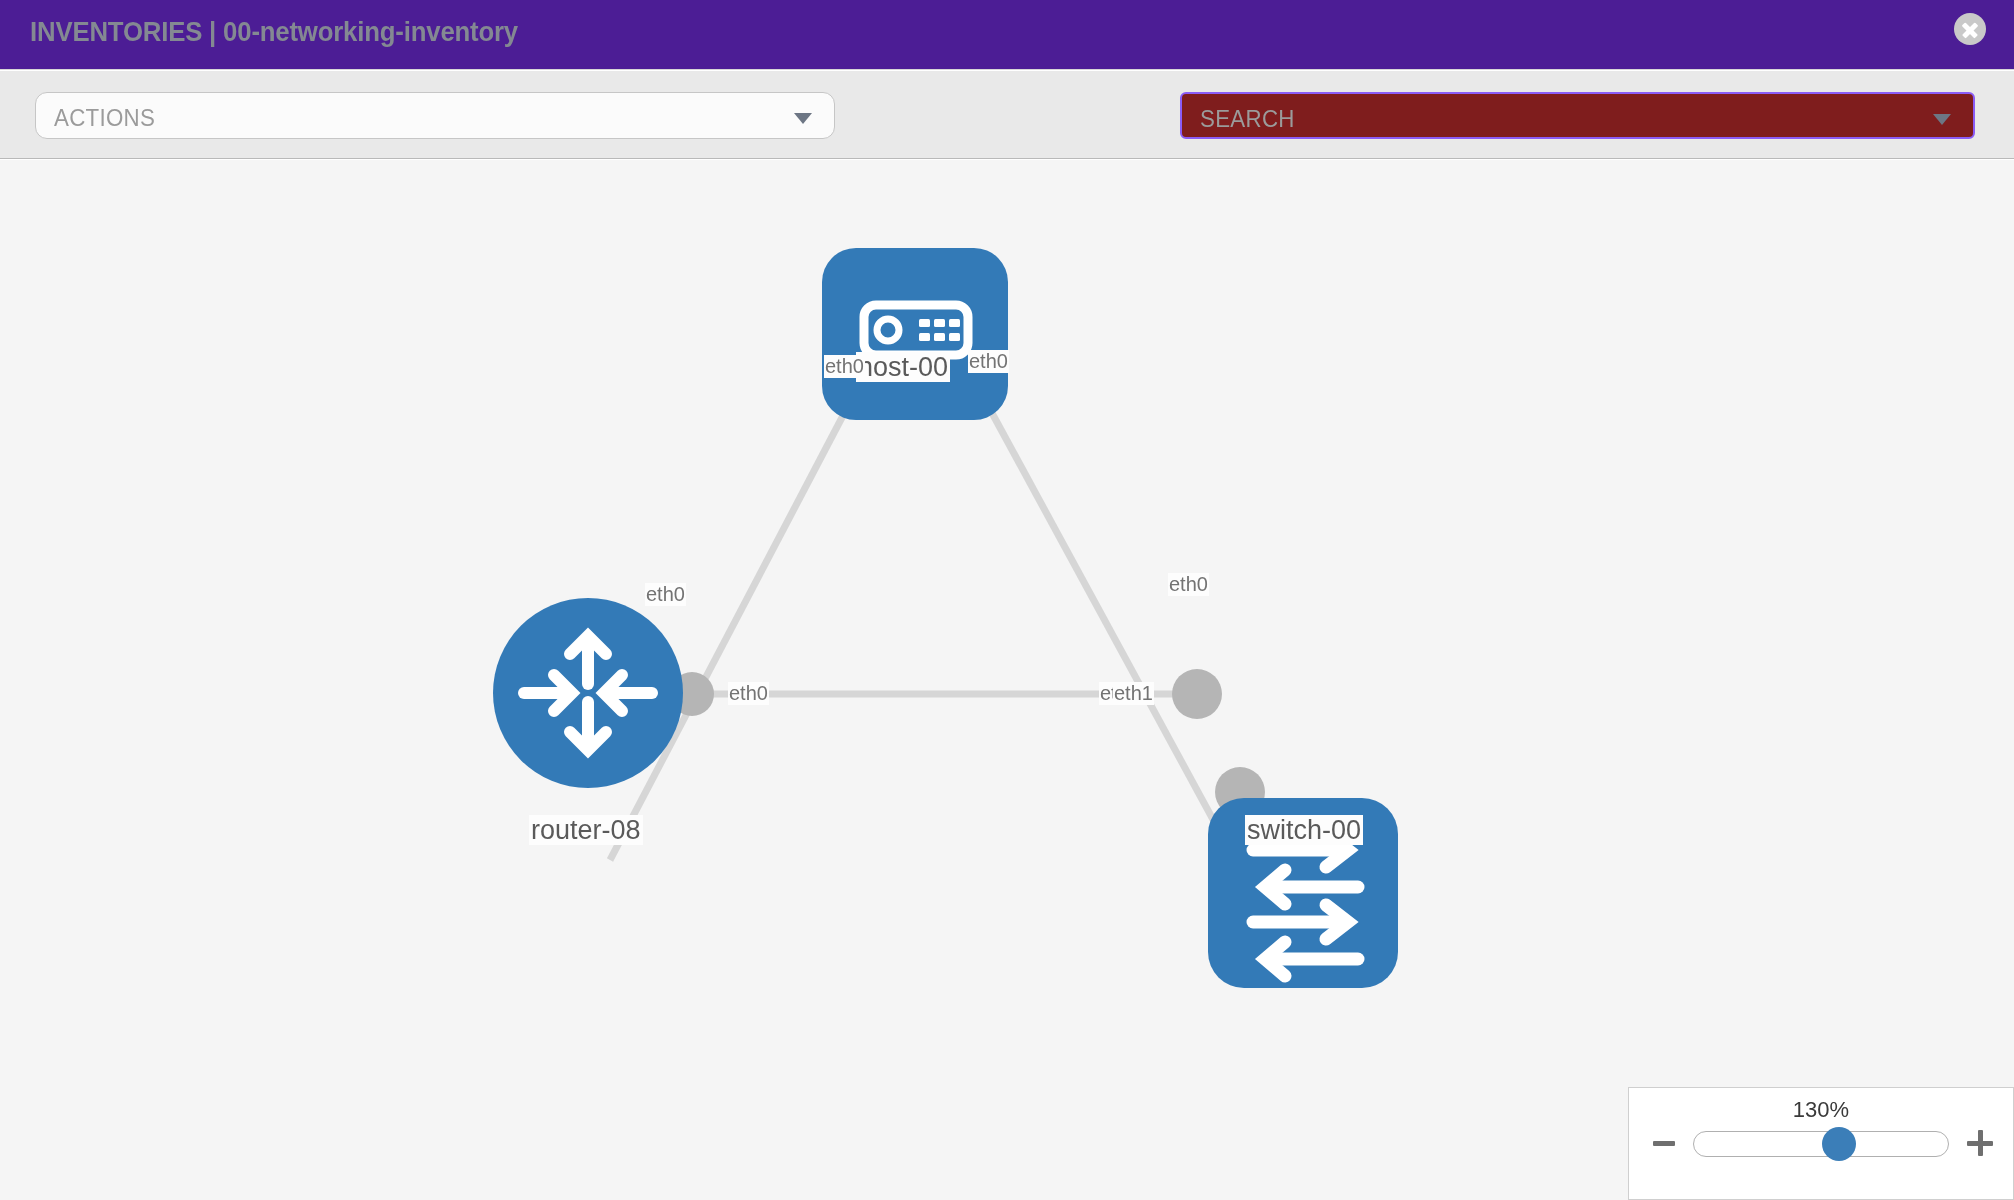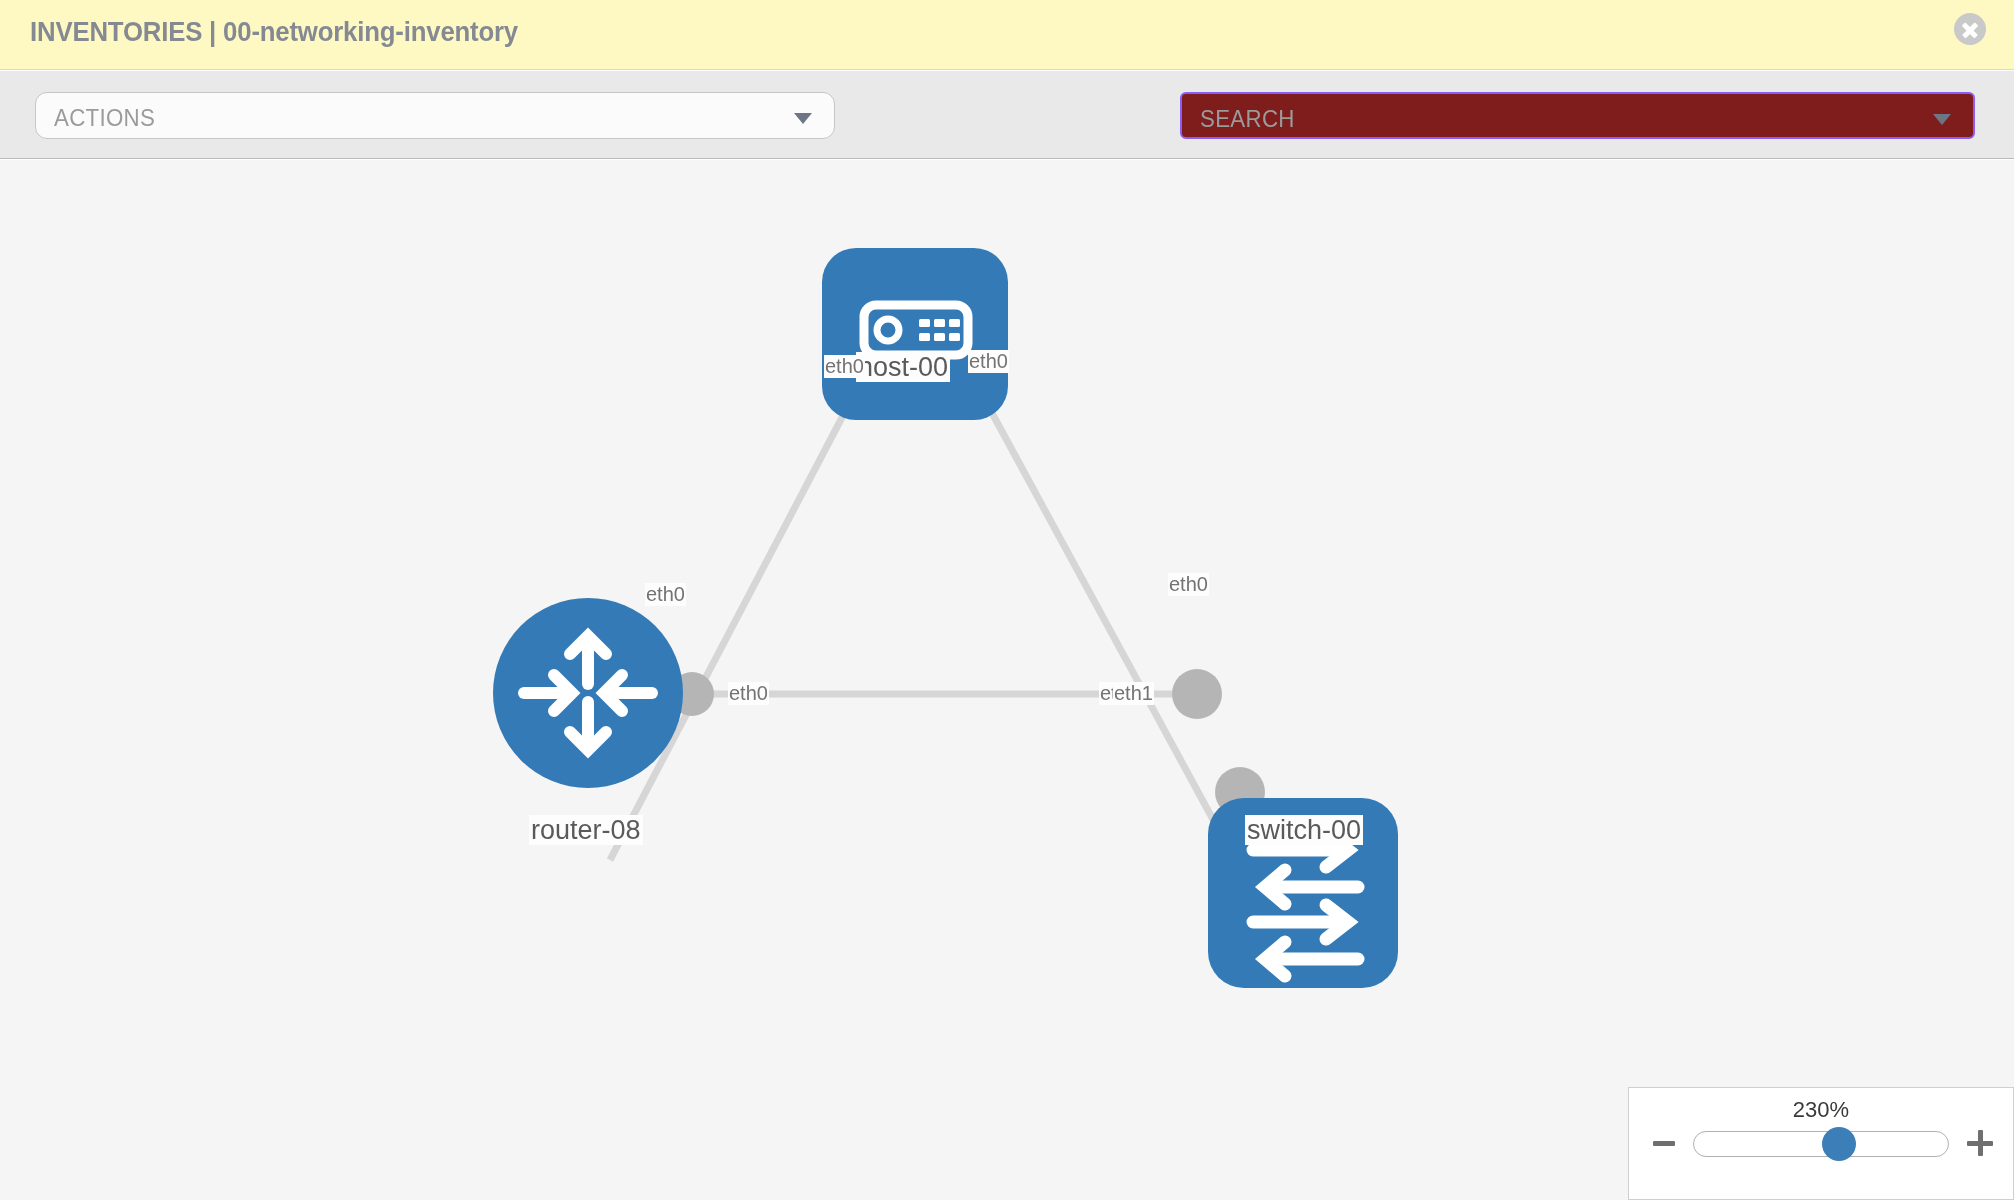--- a/index.html
+++ b/index.html
@@ -13,21 +13,21 @@
   #app {
     position: relative;
     width: 2014px; height: 1200px;
     background: #ffffff;
   }
 
   
   .header {
     position: absolute; left: 0; top: 0;
     width: 2014px; height: 70px;
-    background: #fef9c3;
+    background: #4c1d95;
     border-bottom: 1px solid #d7d7d7;
   }
   .page-title {
     position: absolute; left: 30px; top: 16px;
     font-size: 28px;
     font-weight: bold;
     color: #848992;
     letter-spacing: -0.2px;
     transform: scaleX(0.92);
     transform-origin: left center;
@@ -312,21 +312,21 @@
 
     <div class="iface-label" style="left:1168px; top:413px;">eth0</div>
 
     <div class="iface-label" style="left:728px; top:522px;">eth0</div>
 
     <div class="iface-label" style="left:1099px; top:522px; z-index:1;">eth0</div>
 
     <div class="iface-label" style="left:1113px; top:522px; z-index:2;">eth1</div>
 
     <div class="zoom-panel">
-      <div class="zoom-value">230%</div>
+      <div class="zoom-value">130%</div>
       <div class="zoom-minus"></div>
       <div class="zoom-track">
         <div class="zoom-thumb" style="left: 127.6px;"></div>
       </div>
       <div class="zoom-plus"></div>
     </div>
 
   </div>
 </div>
 

